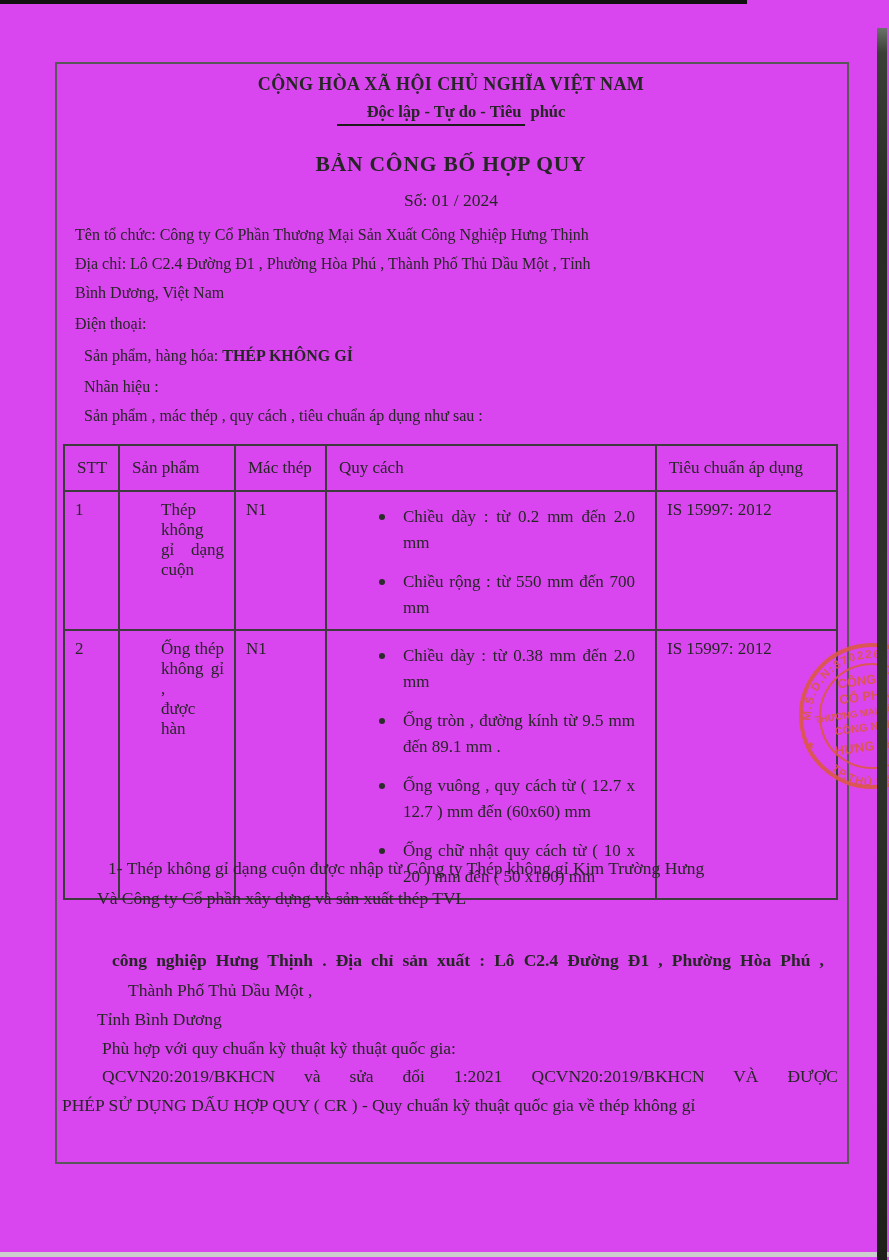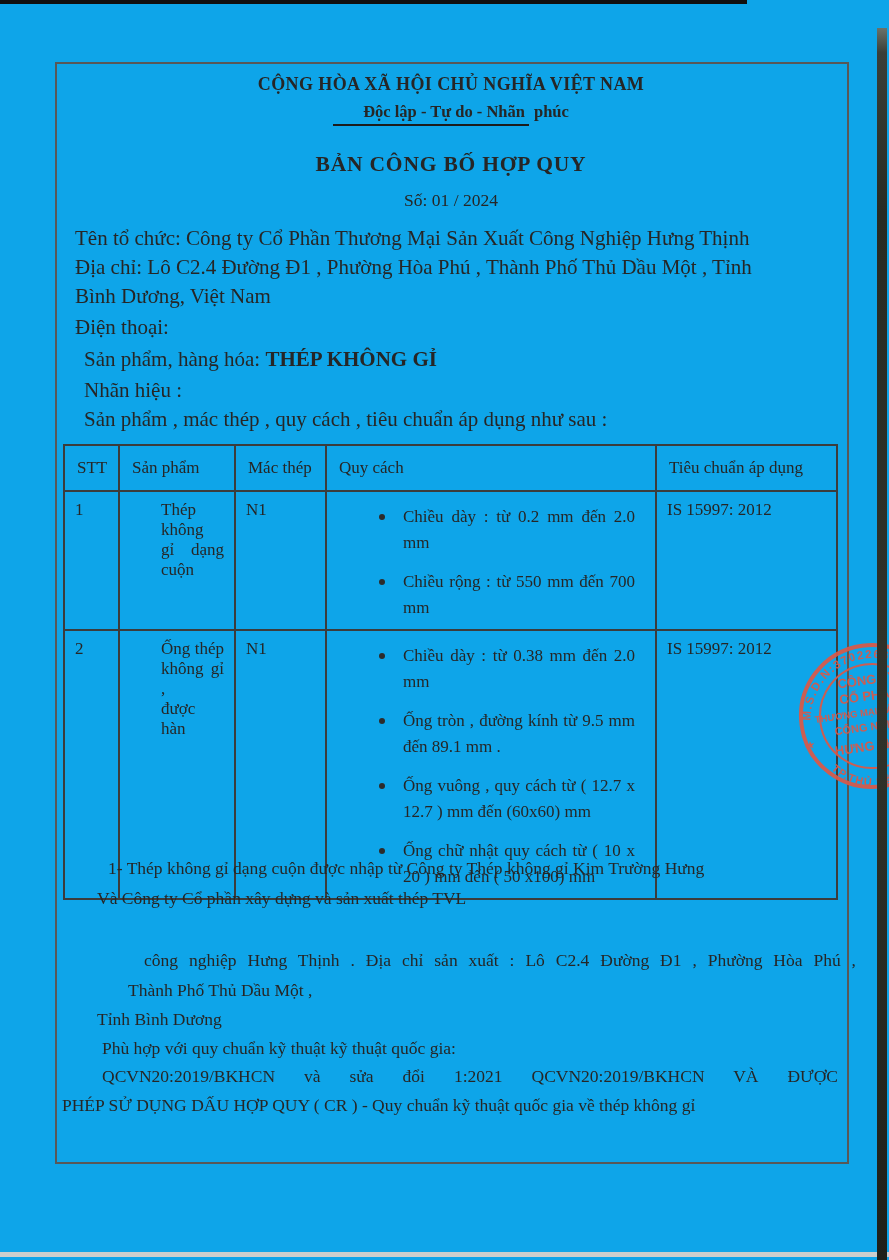--- a/index.html
+++ b/index.html
@@ -1,37 +1,37 @@
 <!DOCTYPE html>
 <html><head>
 <meta charset="utf-8">
 <style>
   html,body{margin:0;padding:0;background:#e8e8e6;}
   .page{
     position:relative;width:889px;height:1260px;margin:0 auto;
-    background:#0ea5e9;overflow:hidden;
+    background:#d946ef;overflow:hidden;
     font-family:"Liberation Serif","DejaVu Serif",serif;
     color:#262626;
   }
   
   .strip-top{position:absolute;left:0;top:0;width:747px;height:4px;background:#101010;z-index:9;}
   .strip-right{position:absolute;left:877px;top:28px;width:10px;height:1232px;z-index:10;
     background:linear-gradient(180deg,#6a726a 0%,#3a3f38 2%,#272b23 15%,#30332b 55%,#1e2019 100%);}
   .strip-bottom{position:absolute;left:0;top:1252px;width:889px;height:5px;background:#cbcecd;z-index:9;}
   .frame{position:absolute;left:55px;top:62px;width:790px;height:1098px;border:2px solid #585858;z-index:1;}
 
   .hdr{position:absolute;left:55px;width:792px;text-align:center;z-index:2;}
   .republic{top:74px;font-size:18px;font-weight:bold;letter-spacing:.4px;}
   .motto{top:102px;font-size:16.5px;font-weight:bold;}
   .motto .ul{display:inline-block;border-bottom:2px solid #1c1c1c;padding:0 4px 2px 30px;}
   .motto .tail{margin-left:5px;}
   .doctitle{top:152px;font-size:21.5px;font-weight:bold;letter-spacing:.8px;}
   .docnum{top:190px;font-size:17.5px;}
 
-  .line{position:absolute;font-size:21px;white-space:nowrap;z-index:2;}
+  .line{position:absolute;font-size:16px;white-space:nowrap;z-index:2;}
   .b{font-weight:bold;}
 
   table.spec{position:absolute;left:63px;top:444px;width:773px;z-index:2;
     border-collapse:collapse;table-layout:fixed;font-size:17px;}
   table.spec td,table.spec th{border:2px solid #3c3c3c;vertical-align:top;
     font-weight:normal;text-align:left;padding:8px 10px;}
   table.spec th{padding:12px 12px;vertical-align:middle;}
   th.c,td.c{text-align:center;padding-left:2px;padding-right:2px;}
   .prod div{text-align:justify;margin-left:31px;}
   .prod div.jl{text-align-last:justify;}
@@ -53,21 +53,21 @@
 <div class="page">
 
   <div class="strip-top"></div>
   <div class="strip-right"></div>
   <div class="strip-bottom"></div>
 
   <div class="frame"></div>
 
   <div class="hdr republic">CỘNG HÒA XÃ HỘI CHỦ NGHĨA VIỆT NAM</div>
   <div class="hdr motto">
-    <span class="ul">Độc lập - Tự do - Nhãn</span><span class="tail">phúc</span>
+    <span class="ul">Độc lập - Tự do - Tiêu</span><span class="tail">phúc</span>
   </div>
   <div class="hdr doctitle">BẢN CÔNG BỐ HỢP QUY</div>
   <div class="hdr docnum">Số: 01 / 2024</div>
 
   <div class="line" style="left:75px;top:226px;">Tên tổ chức: Công ty Cổ Phần Thương Mại Sản Xuất Công Nghiệp Hưng Thịnh</div>
   <div class="line" style="left:75px;top:255px;">Địa chỉ: Lô C2.4 Đường Đ1 , Phường Hòa Phú , Thành Phố Thủ Dầu Một , Tỉnh</div>
   <div class="line" style="left:75px;top:284px;">Bình Dương, Việt Nam</div>
   <div class="line" style="left:75px;top:315px;">Điện thoại:</div>
   <div class="line" style="left:84px;top:347px;">
     <span>Sản phẩm, hàng hóa: </span><span class="b">THÉP KHÔNG GỈ</span>
@@ -122,21 +122,21 @@
           <li><span>Ống chữ nhật quy cách từ ( 10 x 20 ) mm đến ( 50 x100) mm</span></li>
         </ul>
       </td>
       <td>IS 15997: 2012</td>
     </tr>
   </tbody>
     </table>
 
   <div class="note" style="left:102px;top:858px;margin-left:6px;">1- Thép không gỉ dạng cuộn được nhập từ Công ty Thép không gỉ Kim Trường Hưng</div>
   <div class="note" style="left:97px;top:888px;">Và Công ty Cổ phần xây dựng và sản xuất thép TVL</div>
-  <div class="note wide jl" style="left:144px;top:950px;width:712px;">công nghiệp Hưng Thịnh . Địa chỉ sản xuất : Lô C2.4 Đường Đ1 , Phường Hòa Phú ,</div>
+  <div class="note wide jl" style="left:112px;top:950px;width:712px;font-weight:bold;">công nghiệp Hưng Thịnh . Địa chỉ sản xuất : Lô C2.4 Đường Đ1 , Phường Hòa Phú ,</div>
   <div class="note" style="left:128px;top:980px;">Thành Phố Thủ Dầu Một ,</div>
   <div class="note" style="left:97px;top:1009px;">Tỉnh Bình Dương</div>
   <div class="note" style="left:102px;top:1038px;">Phù hợp với quy chuẩn kỹ thuật kỹ thuật quốc gia:</div>
   <div class="note wide jl" style="left:102px;top:1066px;width:736px;">QCVN20:2019/BKHCN và sửa đổi 1:2021 QCVN20:2019/BKHCN VÀ ĐƯỢC</div>
   <div class="note" style="left:62px;top:1095px;">PHÉP SỬ DỤNG DẤU HỢP QUY ( CR ) -  Quy chuẩn kỹ thuật quốc gia về thép không gỉ</div>
 
   <svg class="stamp" viewBox="0 0 156 156" font-family="Liberation Sans, DejaVu Sans, sans-serif">
     <g transform="rotate(-8 78 78)" fill="#dc5847" stroke="none">
       <circle cx="78" cy="78" r="71" fill="none" stroke="#dc5847" stroke-width="4"></circle>
       <circle cx="78" cy="78" r="52" fill="none" stroke="#dc5847" stroke-width="2"></circle>

